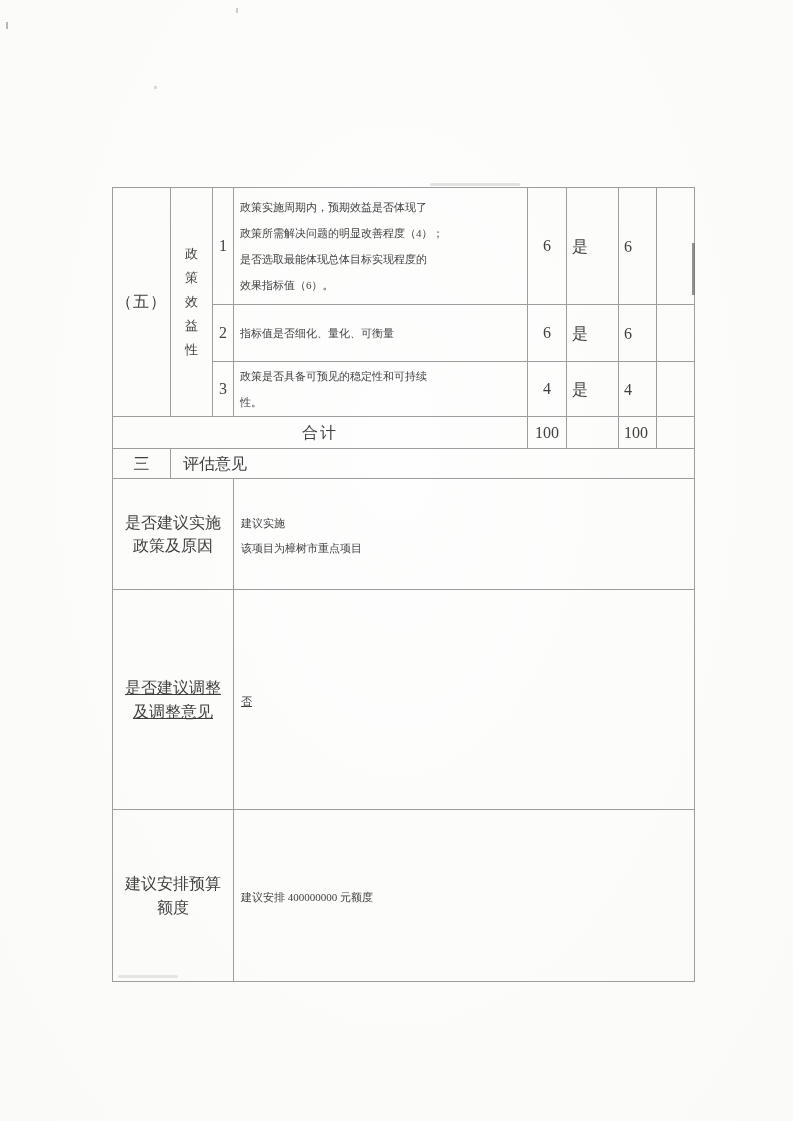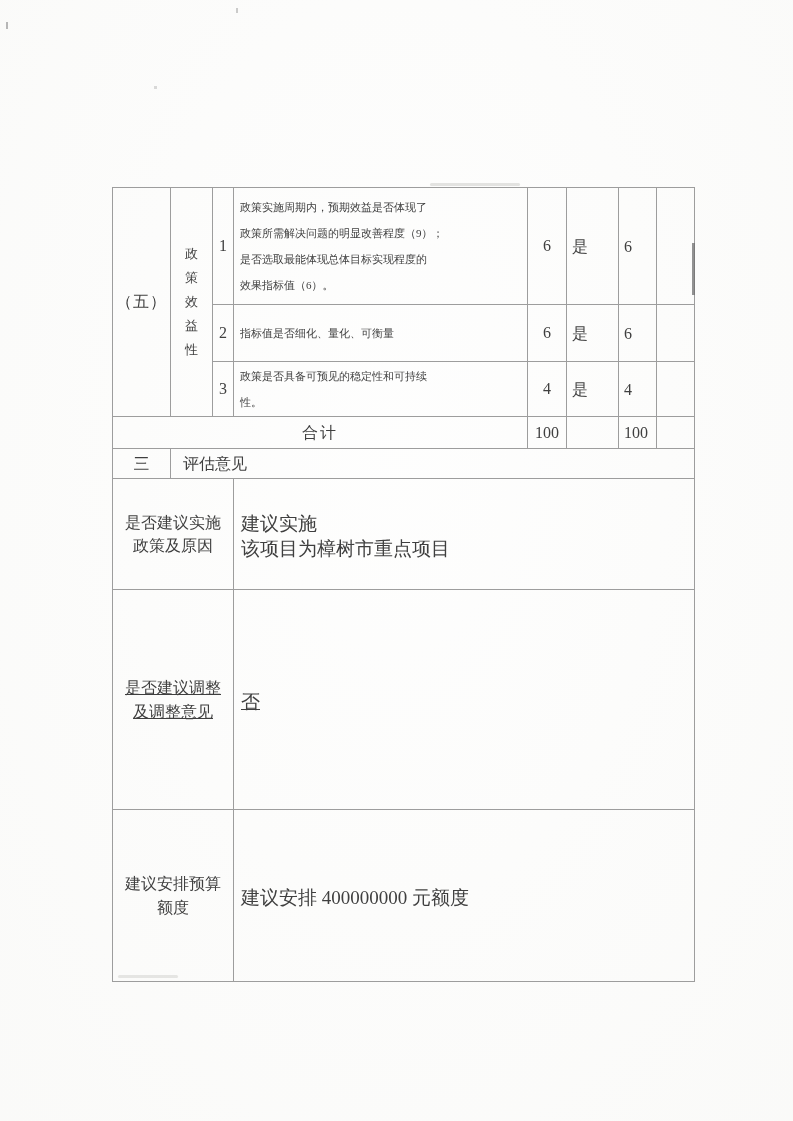--- a/index.html
+++ b/index.html
@@ -108,21 +108,21 @@
   .c-op-label {
     text-align: center;
     font-size: 16.5px;
     line-height: 25px;
   }
   .c-op-content {
     vertical-align: top;
   }
   .c-op-content .line {
     padding-left: 7px;
-    font-size: 19px;
+    font-size: 11px;
     line-height: 25px;
   }
   .c-op-content .pad-top { padding-top: 4px; }
 
   
   .artifact { position: absolute; pointer-events: none; }
   .streak-right {
     left: 692px; top: 243px;
     width: 3px; height: 52px;
     background: #6f6f6f;
@@ -157,21 +157,21 @@
       <div>（五）</div>
     </td>
     <td class="c-cat" rowspan="3">
       <div class="vertical">政策效益性</div>
     </td>
     <td class="c-no">
       <div>1</div>
     </td>
     <td class="c-desc">
       <div class="line">政策实施周期内，预期效益是否体现了</div>
-      <div class="line">政策所需解决问题的明显改善程度（9）；</div>
+      <div class="line">政策所需解决问题的明显改善程度（4）；</div>
       <div class="line">是否选取最能体现总体目标实现程度的</div>
       <div class="line">效果指标值（6）。</div>
     </td>
     <td class="c-maxscore">
       <div>6</div>
     </td>
     <td class="c-answer">
       <div class="val">是</div>
     </td>
     <td class="c-score">

